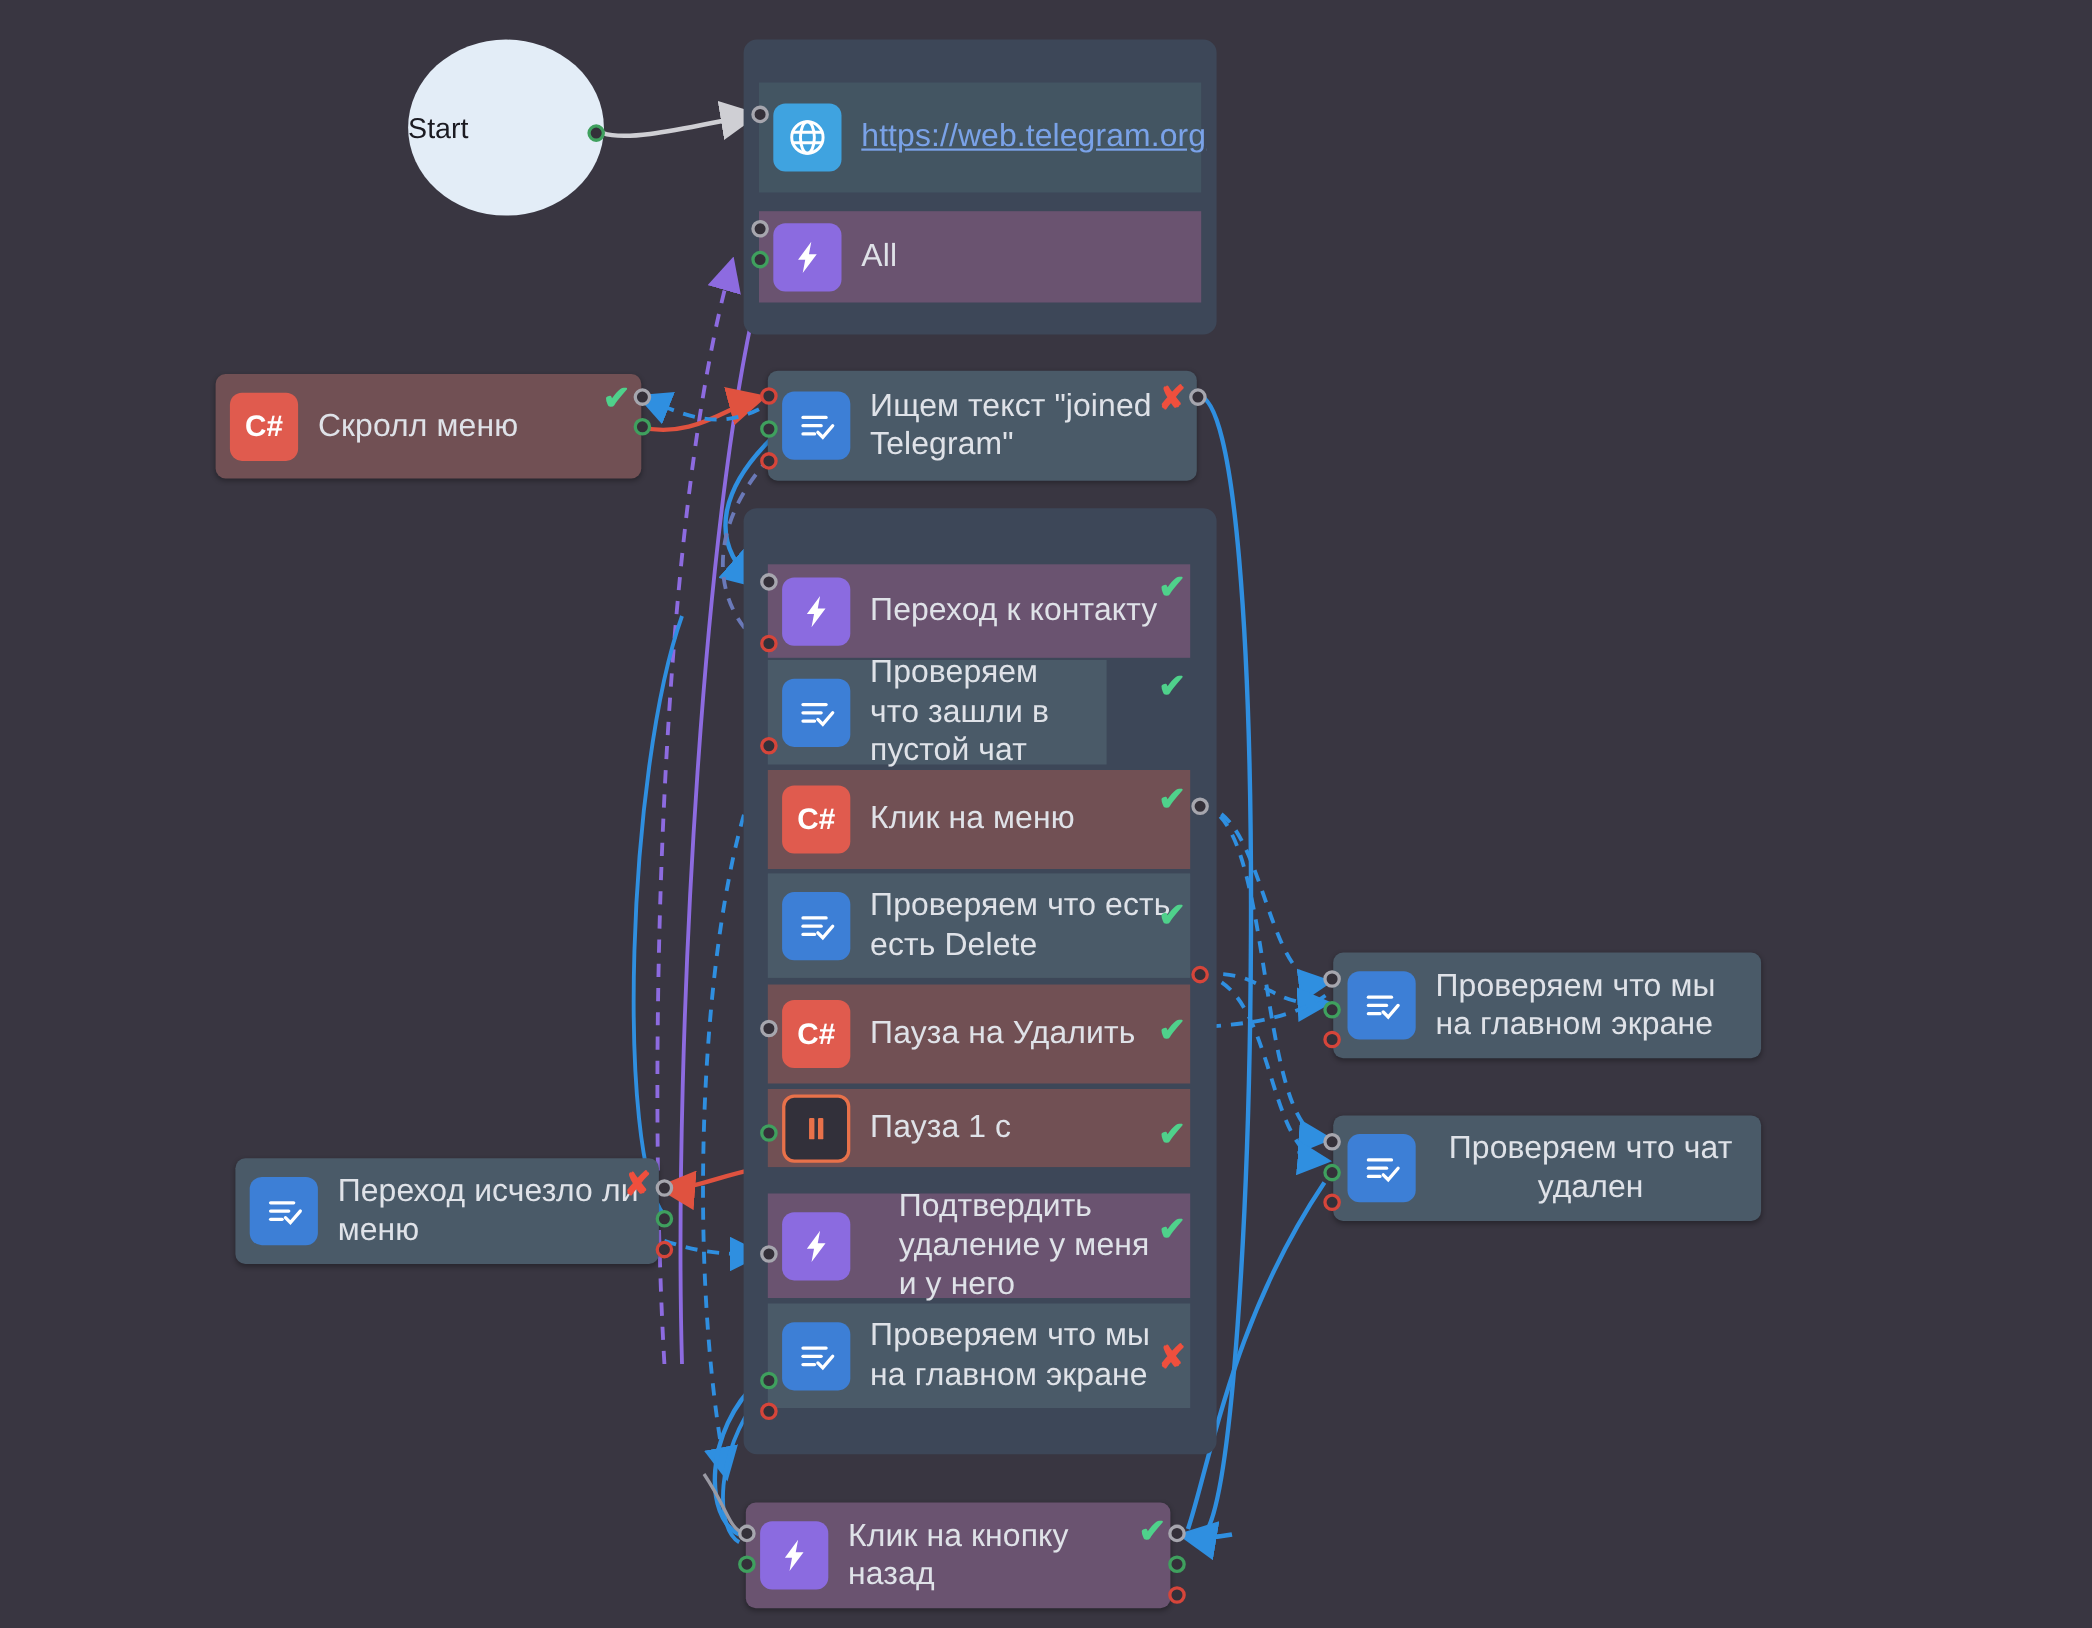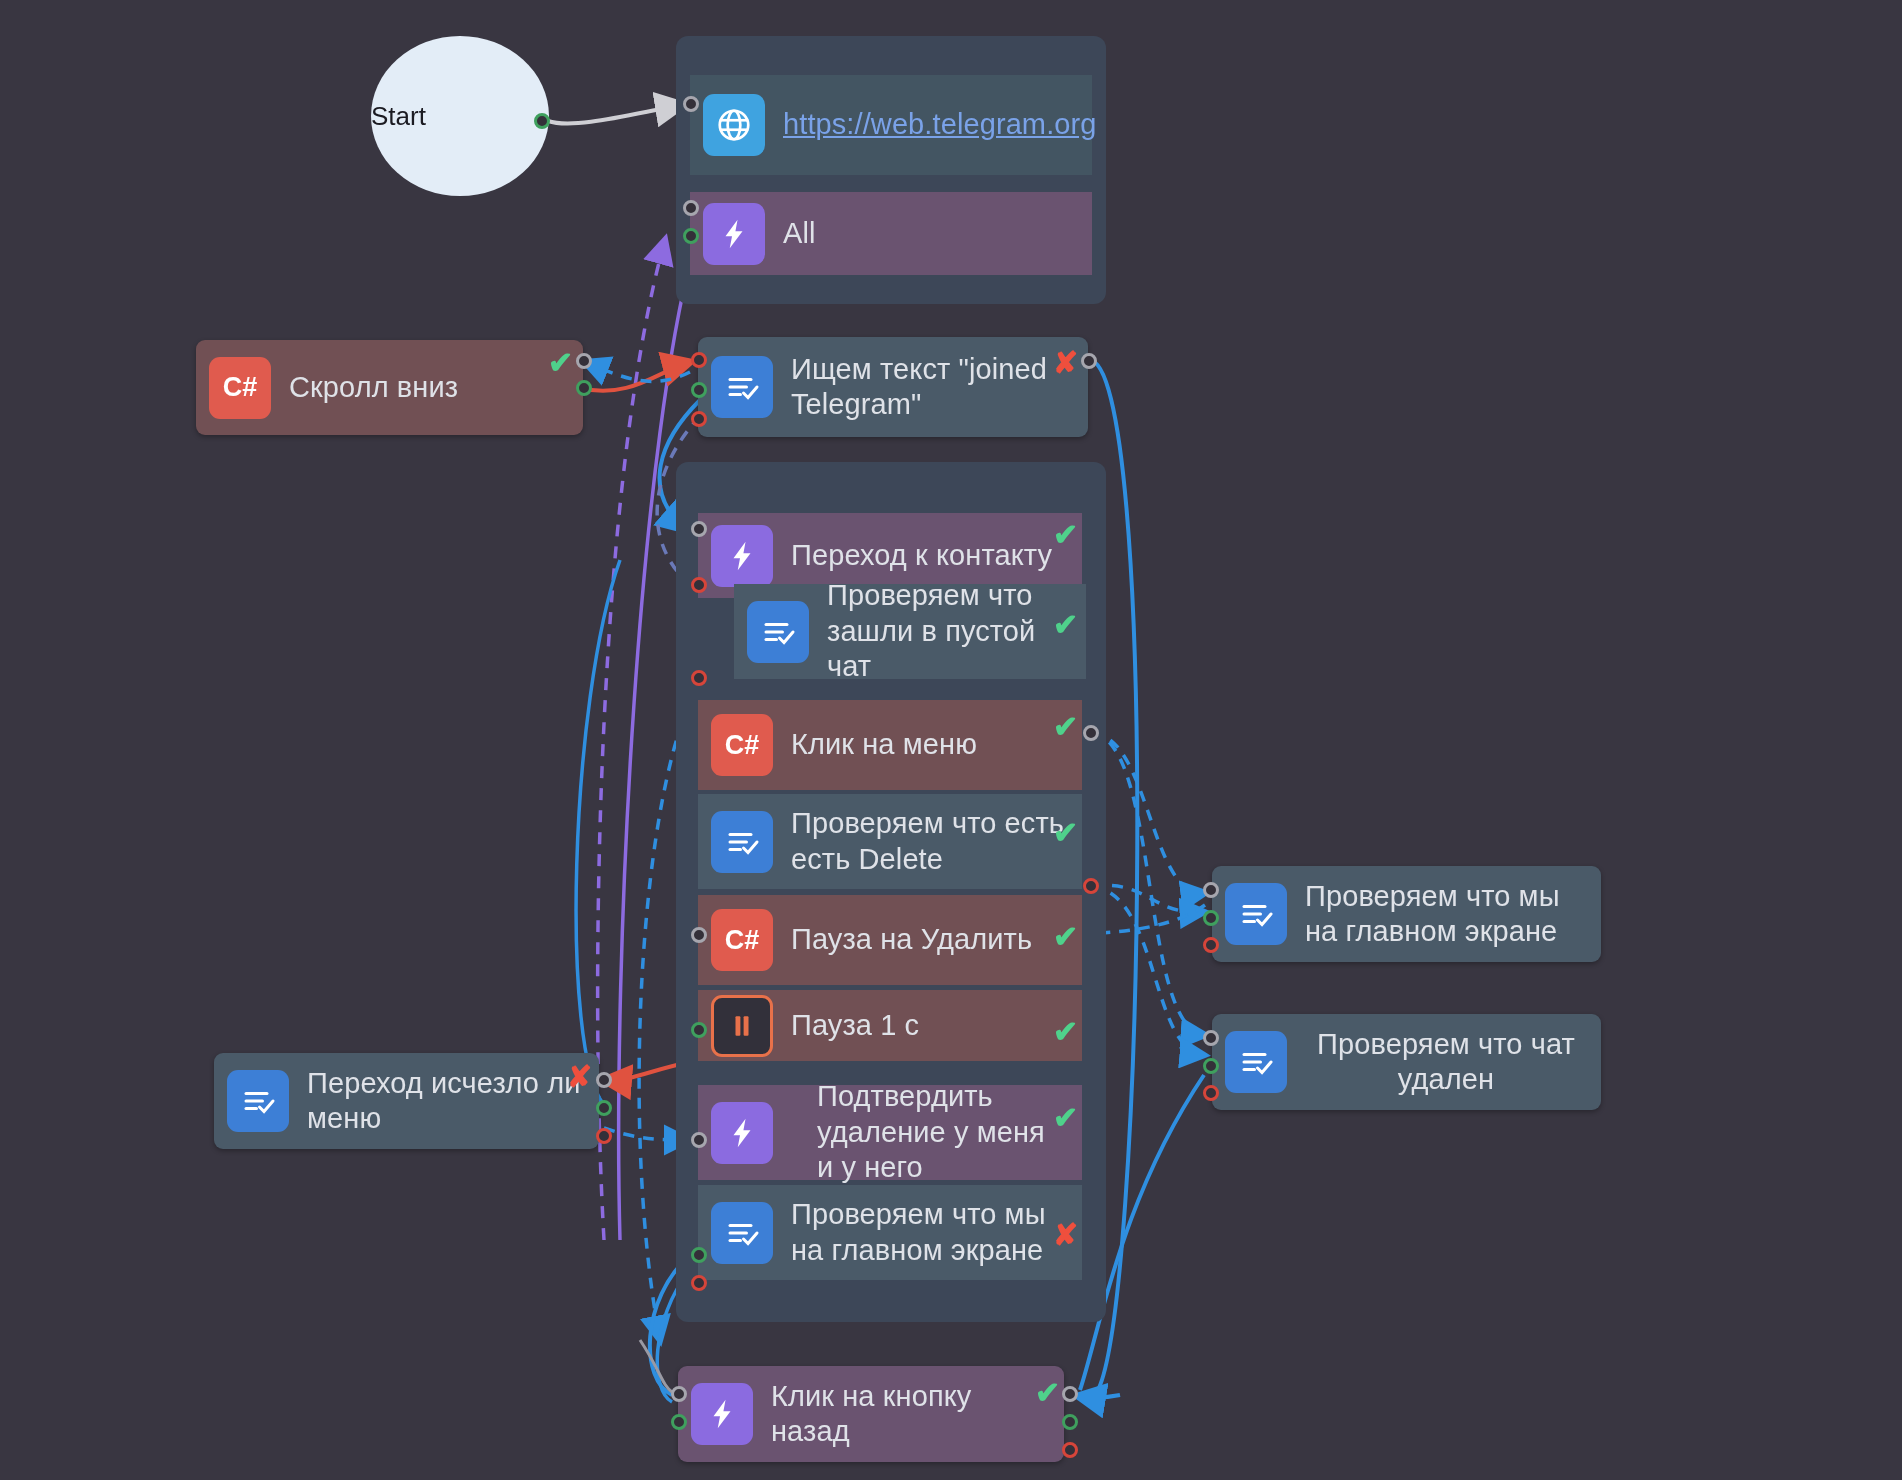--- a/index.html
+++ b/index.html
@@ -177,21 +177,21 @@
     </span>
     <span class="label">All</span>
   </div>
   <div class="port grey" style="left:683px; top:200px;"></div>
   <div class="port green" style="left:683px; top:228px;"></div>
 
   <div class="node standalone v-red" style="left:196px; top:340px; width:387px; height:95px;">
     <span class="icon ic-csharp">
       <span>C#</span>
     </span>
-    <span class="label">Скролл вниз</span>
+    <span class="label">Скролл меню</span>
   </div>
   <div class="status ok" style="left:548px; top:348px;">✔</div>
   <div class="port grey" style="left:576px; top:353px;"></div>
   <div class="port green" style="left:576px; top:380px;"></div>
 
   <div class="node standalone v-blue" style="left:698px; top:337px; width:390px; height:100px;">
     <span class="icon ic-check">
       <svg class="glyph" width="36" height="36" viewBox="0 0 24 24" fill="none" stroke="#fff" stroke-width="2" stroke-linecap="round">
         <line x1="4" y1="7" x2="18" y2="7"></line>
         <line x1="4" y1="12" x2="15" y2="12"></line>
@@ -212,21 +212,21 @@
       <svg class="glyph" width="34" height="34" viewBox="0 0 24 24" fill="#fff">
           <path d="M14.5 2 L6 13.5 h4.6 L9 22 L18 10 h-5 z"></path>
         </svg>
     </span>
     <span class="label">Переход к контакту</span>
   </div>
   <div class="port grey" style="left:691px; top:521px;"></div>
   <div class="port red" style="left:691px; top:577px;"></div>
   <div class="status ok" style="left:1053px; top:520px;">✔</div>
 
-  <div class="node in-group v-blue" style="left:698px; top:584px; width:352px; height:95px;margin-left:36px;">
+  <div class="node in-group v-blue" style="left:698px; top:600px; width:308px; height:95px;">
     <span class="icon ic-check">
       <svg class="glyph" width="36" height="36" viewBox="0 0 24 24" fill="none" stroke="#fff" stroke-width="2" stroke-linecap="round">
         <line x1="4" y1="7" x2="18" y2="7"></line>
           <line x1="4" y1="12" x2="15" y2="12"></line>
           <line x1="4" y1="17" x2="11" y2="17"></line>
           <polyline points="13,16 16,19 22,12"></polyline>
       </svg>
     </span>
     <span class="label">Проверяем что зашли в пустой чат</span>
   </div>

